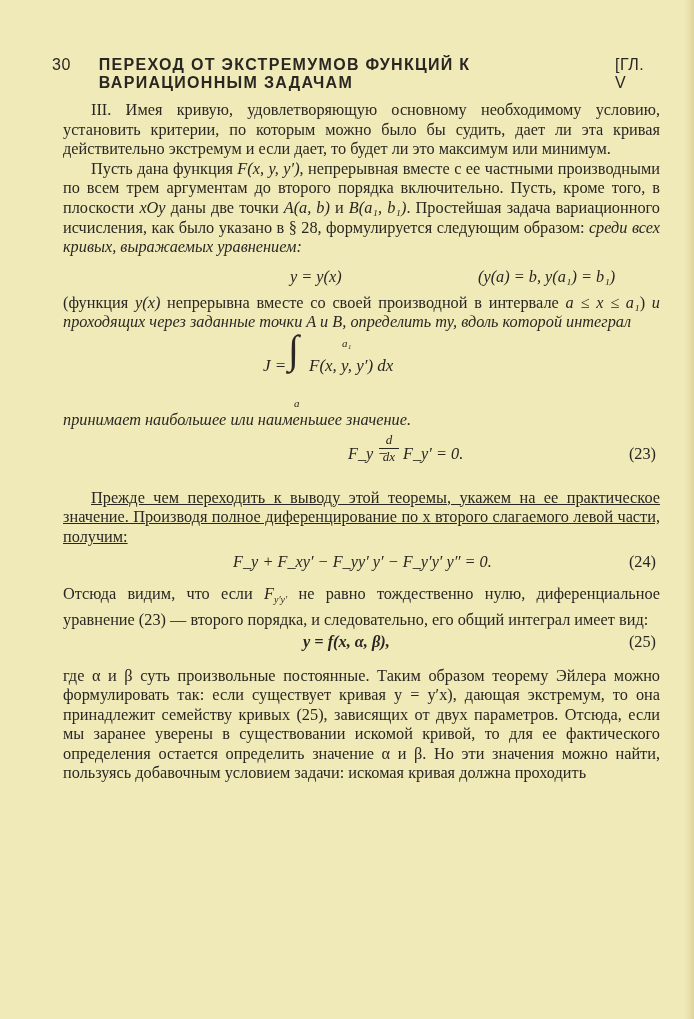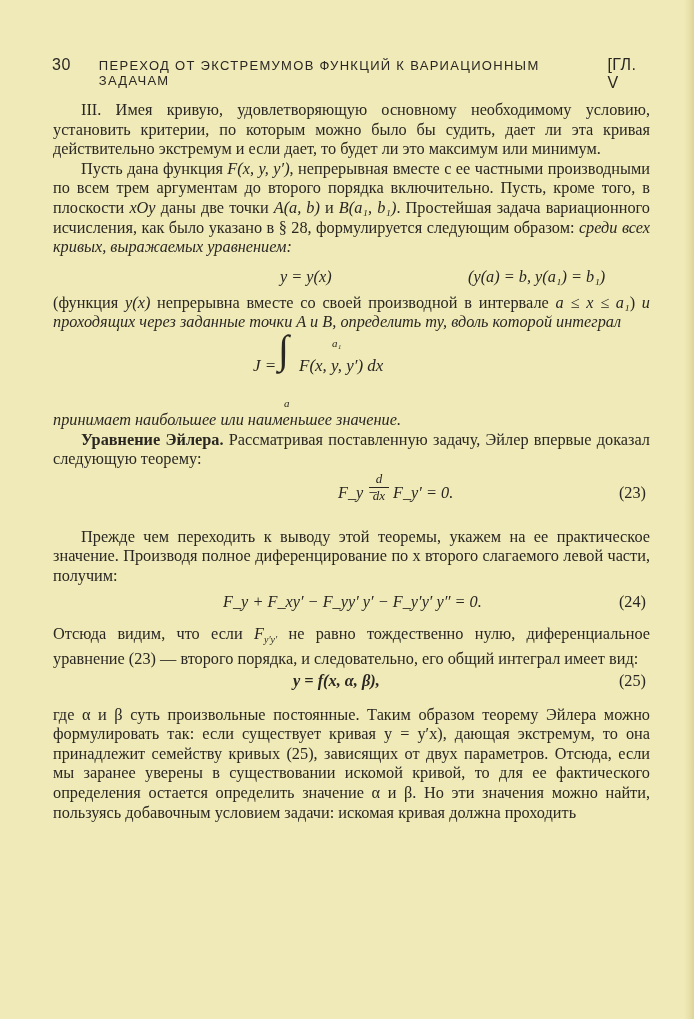--- a/index.html
+++ b/index.html
@@ -13,24 +13,24 @@
   .page-edge {
     position: absolute; right: 0; top: 0; width: 10px; height: 1019px;
     background: linear-gradient(to right, #efeab8, #e7dfa8 60%, #ddd29a);
   }
   .header {
     position: absolute; top: 56px; left: 52px; width: 600px;
     font-size: 14px; letter-spacing: 0.5px;
     display: flex; align-items: baseline;
   }
   .header .pnum { font-size: 16px; margin-right: 28px; }
-  .header .rtitle { font-size: 13px; font-weight: normal; letter-spacing: 1.3px; font-family: "Liberation Sans", sans-serif; }
+  .header .rtitle { font-size: 16px; font-weight: bold; letter-spacing: 1.3px; font-family: "Liberation Sans", sans-serif; }
   .header .chap { font-size: 16px; margin-left: 0; }
   .content {
-    position: absolute; top: 100px; left: 53px; width: 597px;
+    position: absolute; top: 100px; left: 63px; width: 597px;
     font-family: "Liberation Serif", serif;
     font-size: 16.3px; line-height: 19.6px;
     text-align: justify;
   }
   .content p { margin: 0; text-indent: 28px; }
   .content p.noindent { text-indent: 0; }
   .it { font-style: italic; }
   .b { font-weight: bold; }
   .formula {
     position: relative; height: 26px; font-family: "Liberation Serif", serif;
@@ -76,34 +76,33 @@
 
   <div class="integral">
     <span class="f">J =</span>
     <span class="up">a₁</span>
     <span class="sign">∫</span>
     <span class="lo">a</span>
     <span class="rest">F(x, y, y′) dx</span>
   </div>
 
   <p class="noindent it">принимает наибольшее или наименьшее значение.</p>
-  <p><span class="b">Уравнение Эйлера.</span><span> Рассматривая поставленную задачу, Эйлер впервые доказал следующую теорему:</span></p>
 
   <div class="euler">
     <span class="f">F_y −</span>
     <div class="frac">
       <div>d</div>
       <div class="bar"></div>
       <div>dx</div>
     </div>
     <span class="rest">F_y′ = 0.</span>
     <span class="num">(23)</span>
   </div>
 
-  <p style="margin-top:10px;">Прежде чем переходить к выводу этой теоремы, укажем на ее практическое значение. Производя полное диференцирование по x второго слагаемого левой части, получим:</p>
+  <p style="margin-top:10px;text-decoration:underline;">Прежде чем переходить к выводу этой теоремы, укажем на ее практическое значение. Производя полное диференцирование по x второго слагаемого левой части, получим:</p>
 
   <div class="formula" style="height:32px;">
     <span class="f" style="left:170px;top:6px;">F_y + F_xy′ − F_yy′ y′ − F_y′y′ y″ = 0.</span>
     <span class="num" style="top:6px;margin-left:44px;">(24)</span>
   </div>
 
   <p class="noindent" style="margin-top:6px;"><span>Отсюда видим, что если </span><span class="it">F</span><sub class="it">y′y′</sub><span> не равно тождественно нулю, диференциальное уравнение (23) — второго порядка, и следовательно, его общий интеграл имеет вид:</span></p>
 
   <div class="formula" style="height:26px;">
     <span class="f" style="left:240px;top:2px;font-weight:bold;">y = f(x, α, β),</span>

